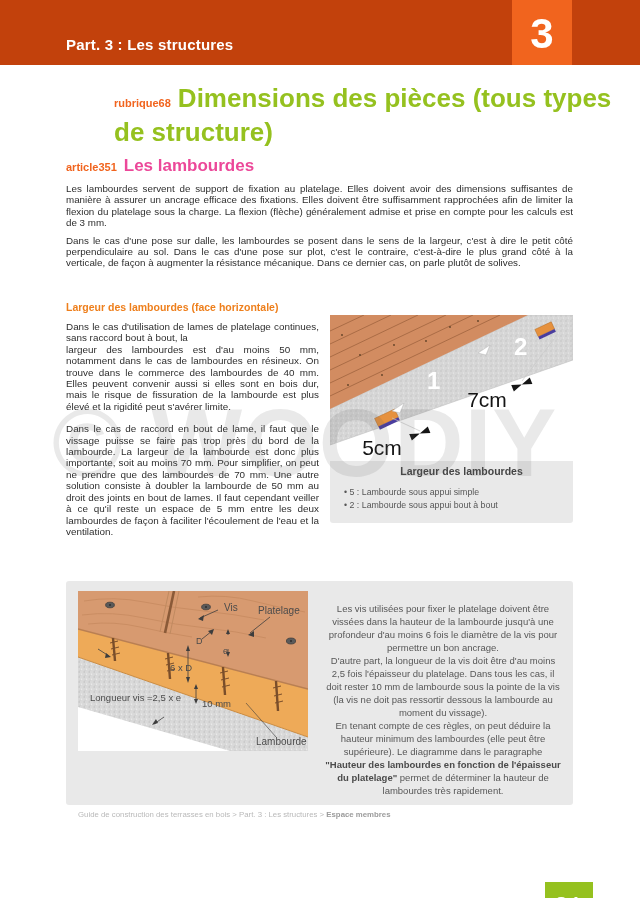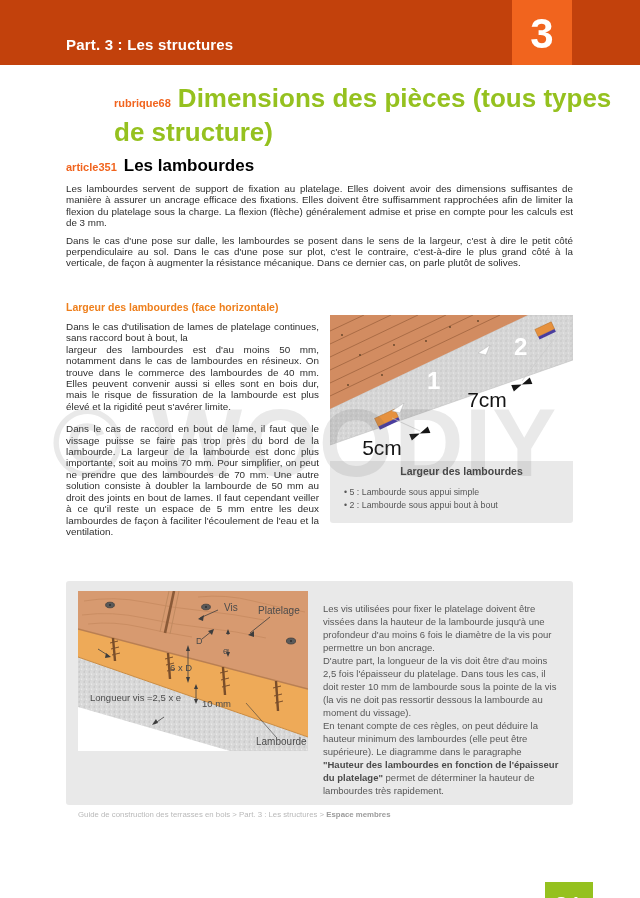--- a/index.html
+++ b/index.html
@@ -9,41 +9,41 @@
   
   .band{left:0;top:0;width:640px;height:65px;background:#c2410c;}
   .band-title{left:66px;top:36px;font-size:15px;font-weight:bold;color:#ffffff;letter-spacing:.2px;}
   .chapter-box{left:512px;top:0;width:60px;height:65px;background:#f1641e;text-align:center;}
   .chapter-box span{display:block;line-height:68px;font-size:42px;font-weight:bold;color:#ffffff;}
   
   .rubrique{left:66px;top:84px;width:512px;line-height:29px;margin-left:48px;}
   .tag{font-size:11px;font-weight:bold;color:#f1641e;margin-right:7px;}
   .h1{font-size:26px;font-weight:bold;color:#95c11f;white-space:pre-line;}
   .article{left:66px;top:156px;width:512px;}
-  .h2{font-size:17px;font-weight:bold;color:#000000;margin-top:14px;}
+  .h2{font-size:17px;font-weight:bold;color:#ec4899;margin-top:14px;}
   
   .intro{left:66px;top:183px;width:507px;}
   .intro p{margin:0 0 6px 0;font-size:9.8px;line-height:11.4px;text-align:justify;}
   
   .leftcol{left:66px;top:301px;width:253px;}
   .h4{font-size:10.5px;font-weight:bold;color:#ee7f1c;margin:0 0 8px 0;}
   .leftcol p{margin:0 0 11px 0;font-size:9.9px;line-height:11.4px;text-align:justify;white-space:pre-line;}
   
   .fig1{left:330px;top:315px;width:243px;height:208px;background:#e9e9e9;border-radius:3px;}
   .fig1 svg{display:block;}
   .fig1-caption{text-align:center;font-size:10.5px;font-weight:bold;color:#454545;margin-top:4px;margin-left:20px;}
   .fig1-bullets{margin:9px 0 0 14px;padding:0;list-style:none;}
   .fig1-bullets li{font-size:8.8px;color:#565656;line-height:13px;}
   .fig1-bullets li::before{content:"• ";color:#565656;}
   
   .panel{left:66px;top:581px;width:507px;height:224px;background:#e9e9e9;border-radius:3px;}
   .fig2{left:12px;top:10px;width:230px;height:160px;}
   .infobox{left:257px;top:13px;width:240px;}
   .infobox h3{margin:0;font-size:11.5px;line-height:14px;font-weight:bold;color:#3c3c3c;}
-  .infobox .body{margin-top:8px;font-size:9.5px;line-height:13px;color:#575757;white-space:pre-line;}
+  .infobox .body{margin-top:8px;font-size:9.5px;line-height:13px;color:#575757;white-space:pre-line;text-align:center;}
   .infobox .body b{color:#4a4a4a;}
   
   .breadcrumb{left:78px;top:810px;font-size:7.8px;color:#b9b9b9;}
   .breadcrumb b{color:#9b9b9b;}
   .pagebox{left:545px;top:838px;width:48px;height:66px;background:#95c11f;margin-top:44px;}
   .pagebox span{display:block;line-height:49px;padding-left:9px;font-size:26px;color:#ffffff;}
   
   .watermark{left:52px;top:388px;font-size:96px;font-weight:bold;white-space:nowrap;
              color:rgba(100,100,100,0.14);z-index:40;pointer-events:none;letter-spacing:1px;}
   svg text{font-family:"Liberation Sans","DejaVu Sans",sans-serif;}

